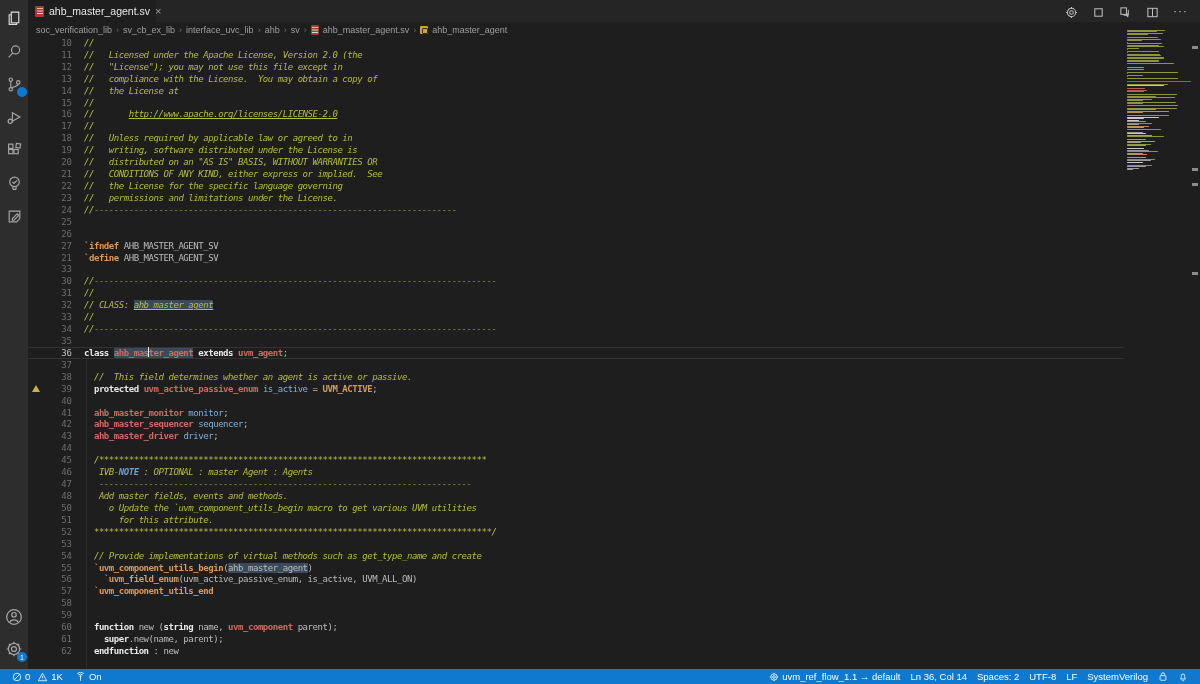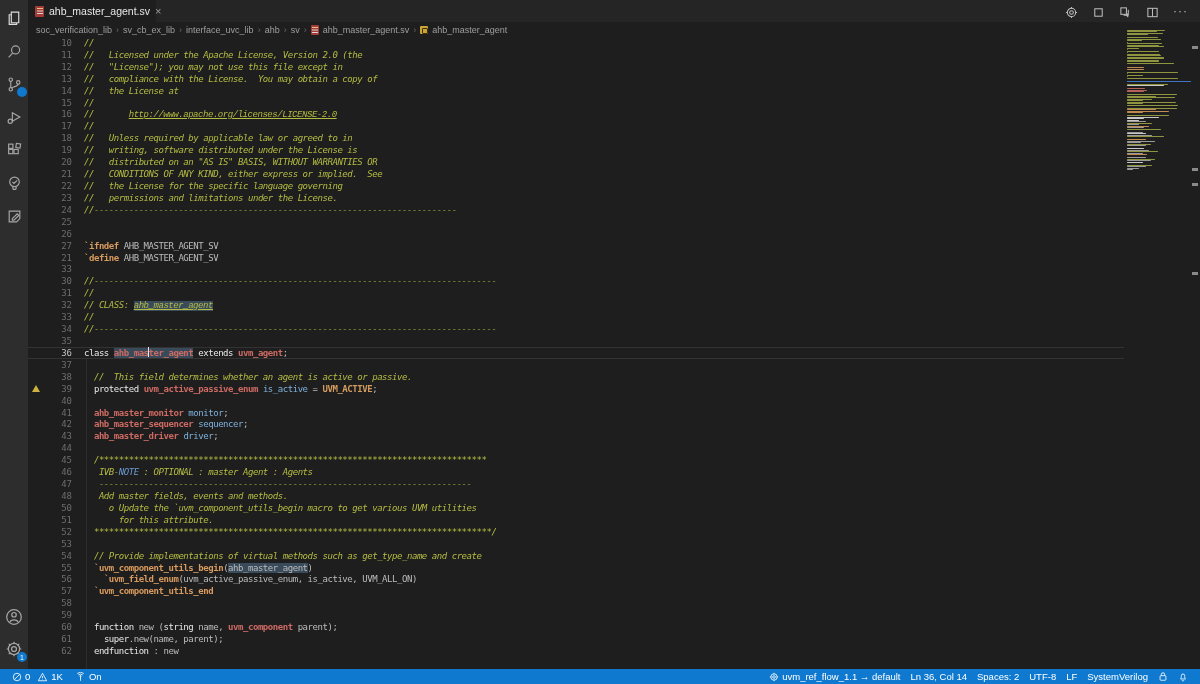--- a/index.html
+++ b/index.html
@@ -51,28 +51,28 @@
   .editor { position:absolute; left:28px; top:37px; right:0; bottom:15px; background:#1e1e1e; }
   .lines { position:absolute; left:0; top:0; right:76px; font-family:"DejaVu Sans Mono", monospace; font-size:9px; letter-spacing:-0.45px; }
   .line { height:11.925px; display:flex; align-items:center; position:relative; }
   .line.current { border-top:1px solid #333; border-bottom:1px solid #333; }
   .g-icon { width:16px; flex:0 0 auto; display:flex; align-items:center; justify-content:center; }
   .warn-tri { width:0; height:0; border-left:4px solid transparent; border-right:4px solid transparent; border-bottom:7px solid #ccb33d; }
   .ln { width:28px; flex:0 0 auto; text-align:right; color:#6d6d6d; letter-spacing:0; }
   .line.current .ln { color:#c2c2c2;text-align:right; }
   .codetext { padding-left:12px; white-space:pre; color:#bcbcbc; }
   .tok.cmt  { color:#b5bc42; font-style:italic; }
-  .tok.cmtlink { color:#b5bc42; font-style:italic; text-decoration:underline;font-family:Liberation Mono, monospace; }
-  .tok.kw   { color:#e9e9e9; font-weight:normal; }
+  .tok.cmtlink { color:#b5bc42; font-style:italic; text-decoration:underline; }
+  .tok.kw   { color:#e9e9e9; font-weight:bold; }
   .tok.type { color:#cd6a63; font-weight:bold; }
   .tok.var  { color:#7fb2dd; }
   .tok.const{ color:#d29a5e; font-weight:bold; }
   .tok.macro{ color:#d89a5e; font-weight:bold; }
   .tok.plain{ color:#bcbcbc; }
-  .tok.note { color:#6b9bd2; font-style:italic; font-weight:normal; }
+  .tok.note { color:#6b9bd2; font-style:italic; font-weight:bold; }
   .tok.hl   { background:#394a5a; }
   .caret { display:inline-block; width:1px; height:10px; background:#e8e8e8; margin:0 -0.5px; vertical-align:-1px; }
   .indent-guide { position:absolute; left:58px; width:1px; background:rgba(255,255,255,0.07); }
   
   .minimap { position:absolute; right:9px; top:24px; width:64px; height:160px; padding-top:4px; }
   .mm-row { height:1.5px; }
   .mm-bar { height:1px; border-radius:0.5px; }
   .mm-curline { position:absolute; left:0; right:0; height:1px; background:#3f74c2; }
   .overview { position:absolute; right:0; top:22px; bottom:15px; width:9px; }
   .ov-mark { position:absolute; left:1px; width:6px; height:3px; background:#8a8a8a; }

